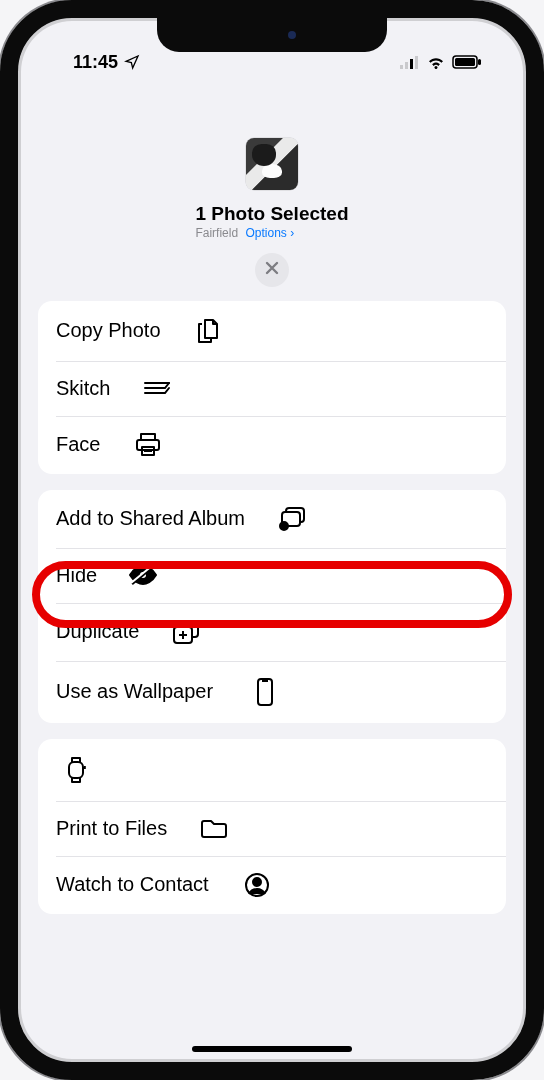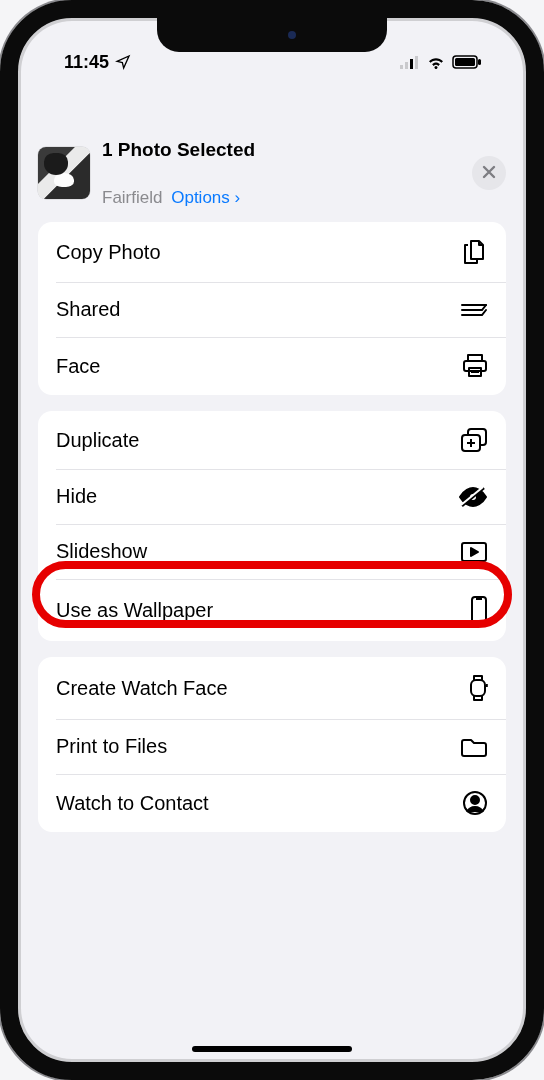--- a/index.html
+++ b/index.html
@@ -41,21 +41,21 @@
     align-items:center;
     justify-content:center;
   }
   .notch .dot {
     width:8px; height:8px; background:#1a2a55; border-radius:50%;
     margin-left:40px;
   }
   .status-bar {
     position: absolute;
     top: 24px;
-    left: 32px;
+    left: 41px;
     right: 30px;
     height: 40px;
     display: flex;
     justify-content: space-between;
     align-items: center;
     z-index: 40;
     padding: 0 14px;
     font-weight: 600;
     font-size: 18px;
     color: #000;
@@ -85,20 +85,21 @@
     border-top-left-radius: 18px;
     border-top-right-radius: 18px;
     padding: 12px 0 0 0;
   }
 
   .sheet-header {
     margin: 0 12px 14px 12px;
     display: flex;
     align-items: center;
     gap: 12px;
+    flex-direction: column;
   }
   .thumb {
     width: 52px;
     height: 52px;
     border-radius: 8px;
     background: linear-gradient(135deg,#3a3a3a 0%, #3a3a3a 35%, #eaeaea 36%, #eaeaea 55%, #2b2b2b 56%, #2b2b2b 100%);
     box-shadow: 0 0 0 0.5px rgba(0,0,0,0.15);
     position:relative;
     overflow:hidden;
   }
@@ -111,42 +112,42 @@
   }
   .thumb::before{
     content:"";
     position:absolute;
     left:16px; top:26px; width:20px; height:14px;
     background:#fdfdfd;
     border-radius:50% 50% 40% 40%;
   }
   .hdr-text { flex:1; line-height:1.25; }
   .hdr-title { font-size: 19px; font-weight:700; color:#000; }
-  .hdr-sub { font-size: 17px; color:#8a8a8e;margin-top:25px; }
+  .hdr-sub { font-size: 12px; color:#8a8a8e; }
   .hdr-sub .opt { color:#0a7aff; margin-left:4px; }
   .hdr-sub .chev { color:#0a7aff; }
   .close-btn {
     width: 34px; height:34px;
     border-radius: 50%;
     background:#e6e6ea;
     display:flex; align-items:center; justify-content:center;
     color:#808085;
     font-size:18px;
   }
 
   .group {
     background:#fff;
     border-radius: 14px;
     margin: 0 12px 16px 12px;
     overflow:hidden;
   }
   .row {
     display:flex;
     align-items:center;
-    justify-content:space-between;
+    justify-content:flex-start;
     padding: 16px 18px 16px 18px;
     font-size: 20px;
     color:#000;
     position:relative;
     gap:31px;
   }
   .row + .row::before {
     content:"";
     position:absolute;
     left:18px; right:0; top:0;
@@ -240,21 +241,21 @@
           <span>Copy Photo</span>
           <span class="ic">
             <svg width="26" height="28" viewBox="0 0 26 28" fill="none" stroke="#000" stroke-width="2" stroke-linejoin="round">
                 <path d="M9 3h8l4 4v14H9z"></path>
                 <path d="M17 3v4h4"></path>
                 <path d="M6 7H3v18h12v-3"></path>
               </svg>
           </span>
         </div>
         <div class="row">
-          <span>Shared</span>
+          <span>Skitch</span>
           <span class="ic">
             <svg width="28" height="18" viewBox="0 0 28 18" fill="none" stroke="#000" stroke-width="2" stroke-linecap="round">
                 <path d="M2 4 L26 4"></path>
                 <path d="M2 9 L22 9 L26 4"></path>
                 <path d="M2 14 L22 14 L26 9"></path>
               </svg>
           </span>
         </div>
         <div class="row">
           <span>Face</span>
@@ -264,64 +265,64 @@
                 <rect x="2" y="8" width="22" height="10" rx="2"></rect>
                 <rect x="7" y="15" width="12" height="8"></rect>
                 <line x1="9" y1="19" x2="17" y2="19"></line>
               </svg>
           </span>
         </div>
       </div>
 
       <div class="group">
         <div class="row">
+          <span>Add to Shared Album</span>
+          <span class="ic">
+            <svg width="30" height="26" viewBox="0 0 30 26" fill="none" stroke="#000" stroke-width="2" stroke-linejoin="round">
+                <rect x="10" y="2" width="18" height="14" rx="3"></rect>
+                <rect x="6" y="6" width="18" height="14" rx="3" fill="#fff"></rect>
+                <circle cx="8" cy="20" r="4" fill="#000"></circle>
+              </svg>
+          </span>
+        </div>
+        <div class="row" id="hide-row">
+          <span>Hide</span>
+          <span class="ic">
+            <svg width="30" height="22" viewBox="0 0 30 22" fill="none" stroke="#000" stroke-width="2" stroke-linejoin="round">
+                <path d="M2 11c4-7 10-9 13-9s9 2 13 9c-4 7-10 9-13 9s-9-2-13-9z" fill="#000"></path>
+                <circle cx="15" cy="11" r="4" fill="#fff"></circle>
+                <line x1="4" y1="20" x2="26" y2="2" stroke="#000" stroke-width="2.5"></line>
+                <line x1="3" y1="19" x2="25" y2="1" stroke="#fff" stroke-width="2"></line>
+              </svg>
+          </span>
+        </div>
+        <div class="row">
           <span>Duplicate</span>
           <span class="ic">
             <svg width="28" height="26" viewBox="0 0 28 26" fill="none" stroke="#000" stroke-width="2" stroke-linejoin="round">
                 <rect x="8" y="2" width="18" height="16" rx="3"></rect>
                 <rect x="2" y="8" width="18" height="16" rx="3" fill="#fff"></rect>
                 <line x1="11" y1="12" x2="11" y2="20"></line>
                 <line x1="7" y1="16" x2="15" y2="16"></line>
               </svg>
           </span>
         </div>
-        <div class="row" id="hide-row">
-          <span>Hide</span>
-          <span class="ic">
-            <svg width="30" height="22" viewBox="0 0 30 22" fill="none" stroke="#000" stroke-width="2" stroke-linejoin="round">
-                <path d="M2 11c4-7 10-9 13-9s9 2 13 9c-4 7-10 9-13 9s-9-2-13-9z" fill="#000"></path>
-                <circle cx="15" cy="11" r="4" fill="#fff"></circle>
-                <line x1="4" y1="20" x2="26" y2="2" stroke="#000" stroke-width="2.5"></line>
-                <line x1="3" y1="19" x2="25" y2="1" stroke="#fff" stroke-width="2"></line>
-              </svg>
-          </span>
-        </div>
-        <div class="row">
-          <span>Slideshow</span>
-          <span class="ic">
-            <svg width="28" height="22" viewBox="0 0 28 22" fill="none" stroke="#000" stroke-width="2" stroke-linejoin="round">
-                <rect x="2" y="2" width="24" height="18" rx="2"></rect>
-                <path d="M11 7v8l7-4z" fill="#000"></path>
-              </svg>
-          </span>
-        </div>
         <div class="row">
           <span>Use as Wallpaper</span>
           <span class="ic">
             <svg width="18" height="30" viewBox="0 0 18 30" fill="none" stroke="#000" stroke-width="2" stroke-linejoin="round">
                 <rect x="2" y="2" width="14" height="26" rx="3"></rect>
                 <line x1="6" y1="4" x2="12" y2="4"></line>
               </svg>
           </span>
         </div>
       </div>
 
       <div class="group">
         <div class="row">
-          <span>Create Watch Face</span>
           <span class="ic">
             <svg width="20" height="30" viewBox="0 0 20 30" fill="none" stroke="#000" stroke-width="2" stroke-linejoin="round">
                 <rect x="3" y="7" width="14" height="16" rx="5"></rect>
                 <path d="M6 7V3h8v4M6 23v4h8v-4"></path>
                 <rect x="18" y="11" width="1.8" height="3" fill="#000" stroke="none"></rect>
               </svg>
           </span>
         </div>
         <div class="row">
           <span>Print to Files</span>

